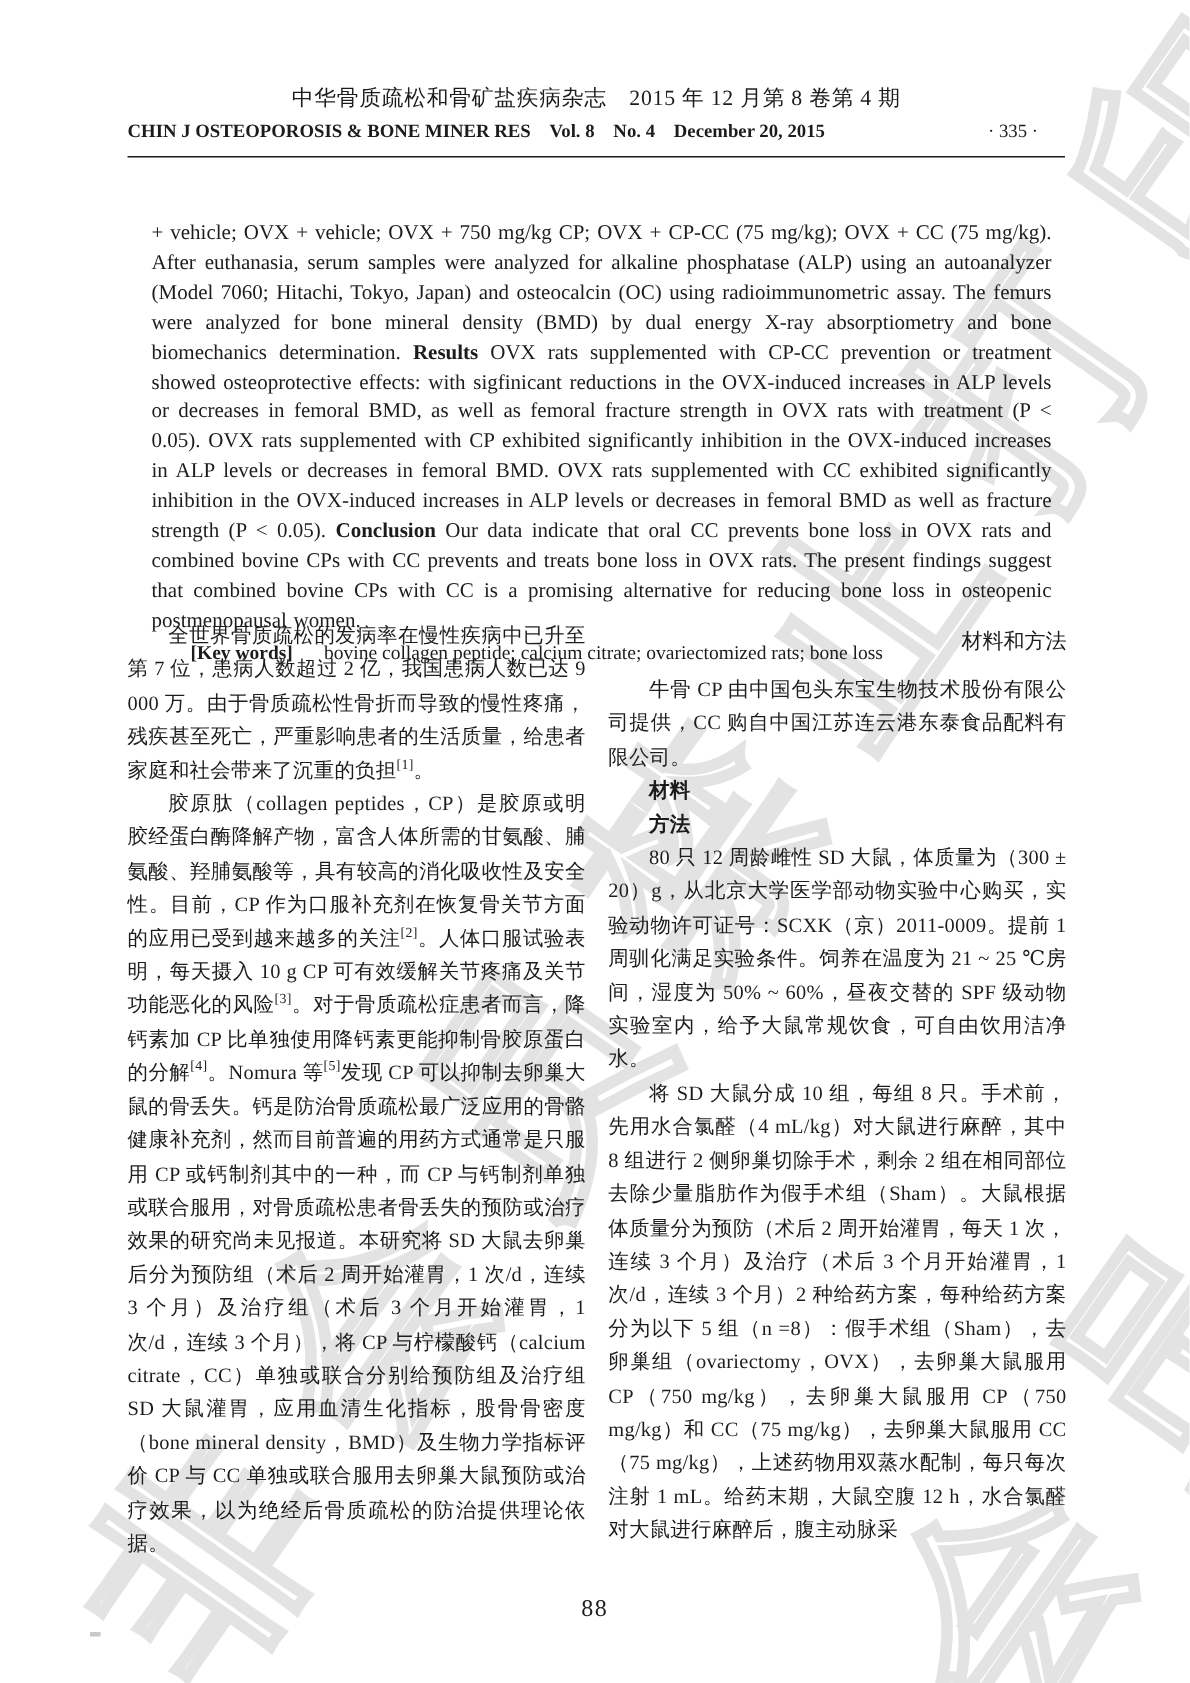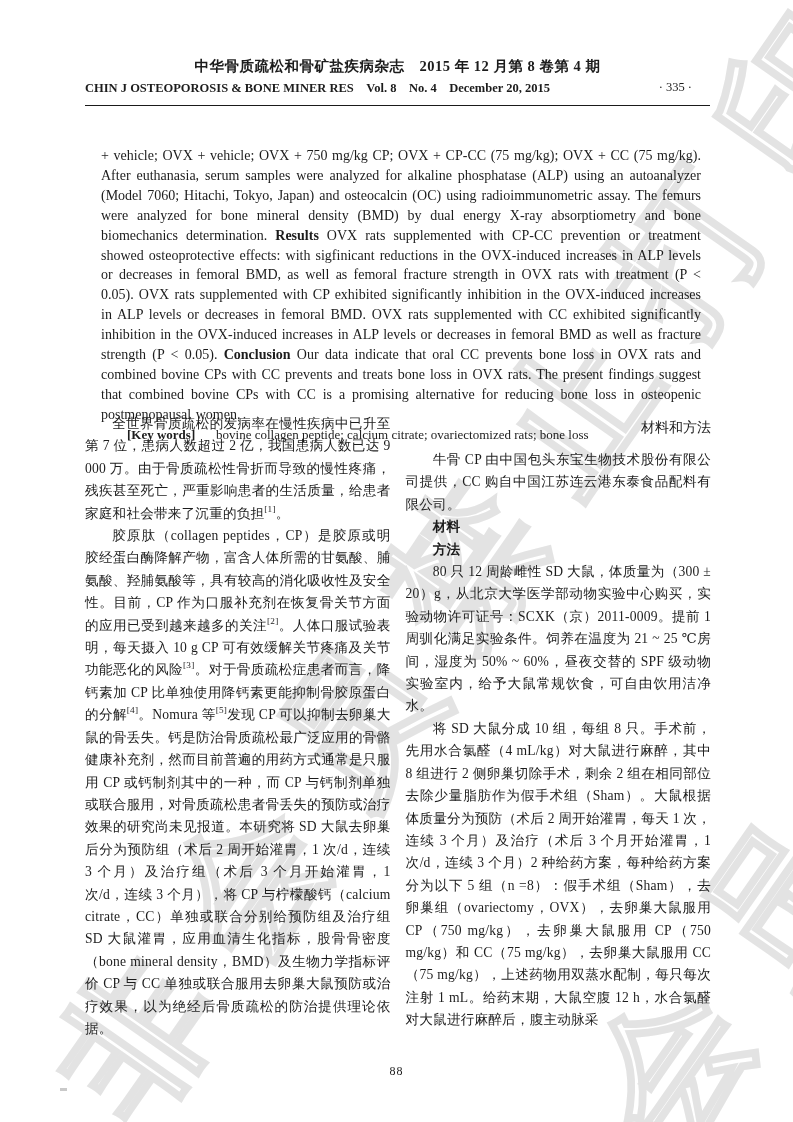--- a/index.html
+++ b/index.html
@@ -30,21 +30,21 @@
   .wm1 { left: 96px;  top: 1000px; transform: rotate(-55deg); }
   .wm2 { left: 520px; top: 1180px; transform: rotate(-55deg); }
 
   .content { position: absolute; inset: 0; z-index: 1; }
 
   
   .header { position: absolute; top: 56px; left: 85px; width: 625px; }
   .hdr-cn {
     text-align: center;
     font-size: 14.5px;
-    font-weight: bold;
+    font-weight: normal;
     letter-spacing: 0.5px;
     line-height: 20px;
   }
   .hdr-en-row { position: relative; text-align: left; margin-top: 2px; line-height: 18px; }
   .hdr-en { font-size: 12.5px; font-weight: bold; }
   .hdr-page { position: absolute; right: 18px; top: 0; font-size: 12.5px; font-weight: normal; }
   .hdr-rule { margin-top: 8px; border-top: 1.6px solid #1a1a1a; }
 
   
   .abstract { position: absolute; top: 122px; left: 101px; width: 600px; }
@@ -78,21 +78,21 @@
     line-height: 24px;
     margin: 2px 0 10px 0;
   }
   .subhead {
     font-family: "Liberation Sans", "DejaVu Sans", sans-serif;
     font-weight: bold;
   }
 
   
   .footer { position: absolute; top: 1064px; left: 0; width: 100%; text-align: center; }
-  .page-number { font-size: 12px; letter-spacing: 1px; }
+  .page-number { font-size: 16px; letter-spacing: 1px; }
   .smudge { position: absolute; left: 60px; top: 24px; width: 7px; height: 3px; background: #c9c9c9; }
 </style>
 </head>
 <body>
 
 <div class="page">
 
   <div class="watermark-layer">
     <div class="wm wm1">非会员禁止打印</div>
     <div class="wm wm2">非会员禁止打印</div>

